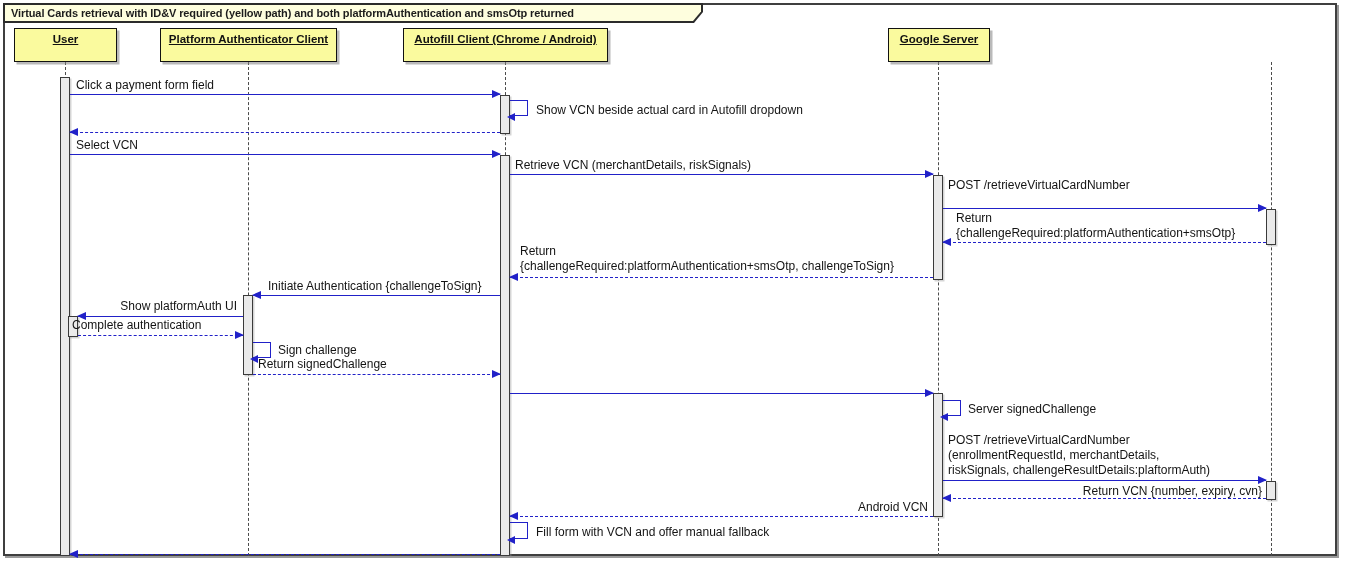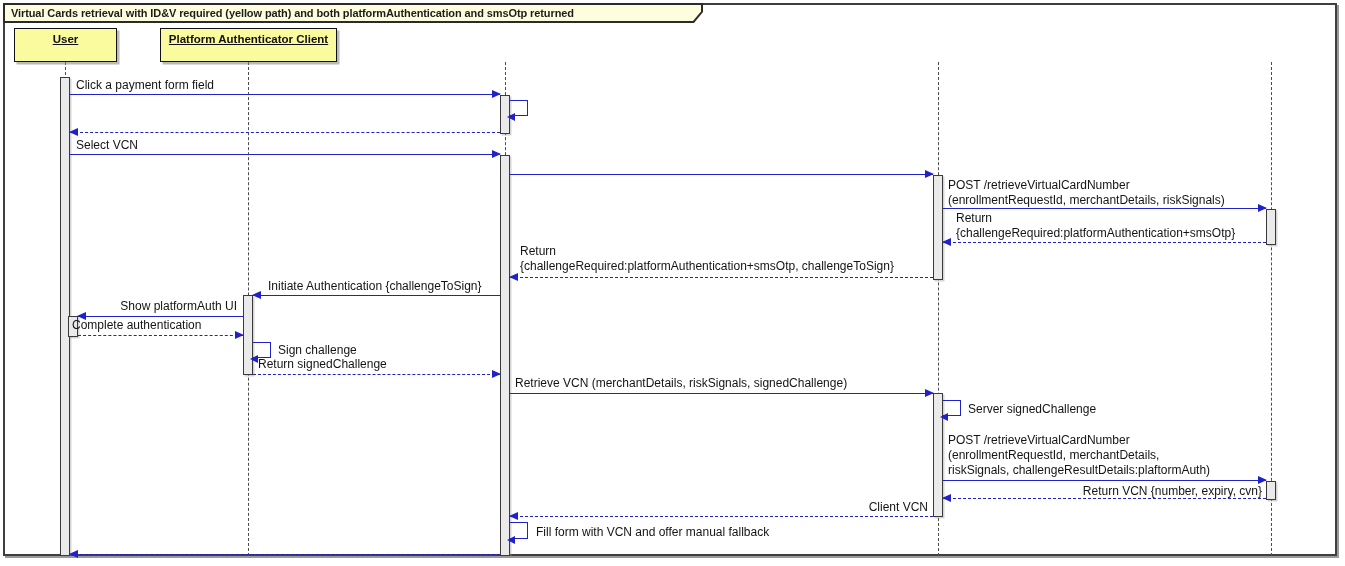--- a/index.html
+++ b/index.html
@@ -82,45 +82,52 @@
   <div class="lifeline" style="left:505px;top:62px;height:494px"></div>
   <div class="lifeline" style="left:938px;top:62px;height:494px"></div>
   <div class="lifeline" style="left:1271px;top:62px;height:494px"></div>
 
   <div class="pbox" style="left:160px;top:28px;width:177px">
     <span>Platform Authenticator Client</span>
   </div>
   <div class="pbox" style="left:14px;top:28px;width:103px">
     <span>User</span>
   </div>
+  <div class="pbox" style="left:403px;top:28px;width:205px">
+    <span>Autofill Client (Chrome / Android)</span>
+  </div>
+  <div class="pbox" style="left:888px;top:28px;width:102px">
+    <span>Google Server</span>
+  </div>
 
   <div class="act" style="left:60px;top:77px;height:479px"></div>
   <div class="act" style="left:68px;top:316px;height:21px"></div>
   <div class="act" style="left:243px;top:295px;height:80px"></div>
   <div class="act" style="left:500px;top:95px;height:39px"></div>
   <div class="act" style="left:500px;top:155px;height:401px"></div>
   <div class="act" style="left:933px;top:175px;height:105px"></div>
   <div class="act" style="left:933px;top:393px;height:124px"></div>
   <div class="act" style="left:1266px;top:209px;height:36px"></div>
   <div class="act" style="left:1266px;top:481px;height:19px"></div>
 
   <div class="mlabel" style="left:76px;top:78px">Click a payment form field</div>
   <div class="arrow right" style="left:70px;top:94px;width:430px"></div>
 
   <div class="self" style="left:510px;top:100px"></div>
+  <div class="mlabel" style="left:536px;top:103px">Show VCN beside actual card in Autofill dropdown</div>
 
   <div class="arrow dashed left" style="left:70px;top:132px;width:430px"></div>
 
   <div class="mlabel" style="left:76px;top:138px">Select VCN</div>
   <div class="arrow right" style="left:70px;top:154px;width:430px"></div>
 
+  <div class="mlabel" style="left:515px;top:158px">Retrieve VCN (merchantDetails, riskSignals)</div>
   <div class="arrow right" style="left:510px;top:174px;width:423px"></div>
 
   <div class="mlabel" style="left:948px;top:178px">POST /retrieveVirtualCardNumber</div>
-  <div class="mlabel" style="left:948px;top:193px">(enrollmentRequestId, merchantDetails, riskSignals)</div>
   <div class="arrow right" style="left:943px;top:208px;width:323px"></div>
 
   <div class="mlabel" style="left:956px;top:211px">Return</div>
   <div class="mlabel" style="left:956px;top:226px">{challengeRequired:platformAuthentication+smsOtp}</div>
   <div class="arrow dashed left" style="left:943px;top:242px;width:323px"></div>
 
   <div class="mlabel" style="left:520px;top:244px">Return</div>
   <div class="mlabel" style="left:520px;top:259px">{challengeRequired:platformAuthentication+smsOtp, challengeToSign}</div>
   <div class="arrow dashed left" style="left:510px;top:277px;width:423px"></div>
 
@@ -132,34 +139,33 @@
 
   <div class="mlabel" style="left:72px;top:318px">Complete authentication</div>
   <div class="arrow dashed right" style="left:78px;top:335px;width:165px"></div>
 
   <div class="self" style="left:253px;top:342px"></div>
   <div class="mlabel" style="left:278px;top:343px">Sign challenge</div>
 
   <div class="mlabel" style="left:258px;top:357px">Return signedChallenge</div>
   <div class="arrow dashed right" style="left:253px;top:374px;width:247px"></div>
 
-  <div class="mlabel" style="left:515px;top:376px">Retrieve VCN (merchantDetails, riskSignals, signedChallenge)</div>
   <div class="arrow right" style="left:510px;top:393px;width:423px"></div>
 
   <div class="self" style="left:943px;top:400px"></div>
   <div class="mlabel" style="left:968px;top:402px">Server signedChallenge</div>
 
   <div class="mlabel" style="left:948px;top:433px">POST /retrieveVirtualCardNumber</div>
   <div class="mlabel" style="left:948px;top:448px">(enrollmentRequestId, merchantDetails,</div>
   <div class="mlabel" style="left:948px;top:463px">riskSignals, challengeResultDetails:plaftormAuth)</div>
   <div class="arrow right" style="left:943px;top:480px;width:323px"></div>
 
   <div class="mlabel r" style="left:1060px;top:484px;width:202px">Return VCN {number, expiry, cvn}</div>
   <div class="arrow dashed left" style="left:943px;top:498px;width:323px"></div>
 
-  <div class="mlabel r" style="left:800px;top:500px;width:128px">Client VCN</div>
+  <div class="mlabel r" style="left:800px;top:500px;width:128px">Android VCN</div>
   <div class="arrow dashed left" style="left:510px;top:516px;width:423px"></div>
 
   <div class="self" style="left:510px;top:522px;height:17px"></div>
   <div class="mlabel" style="left:536px;top:525px">Fill form with VCN and offer manual fallback</div>
 
   <div class="arrow dashed left" style="left:70px;top:554px;width:430px"></div>
 </div>
 
 </body></html>

